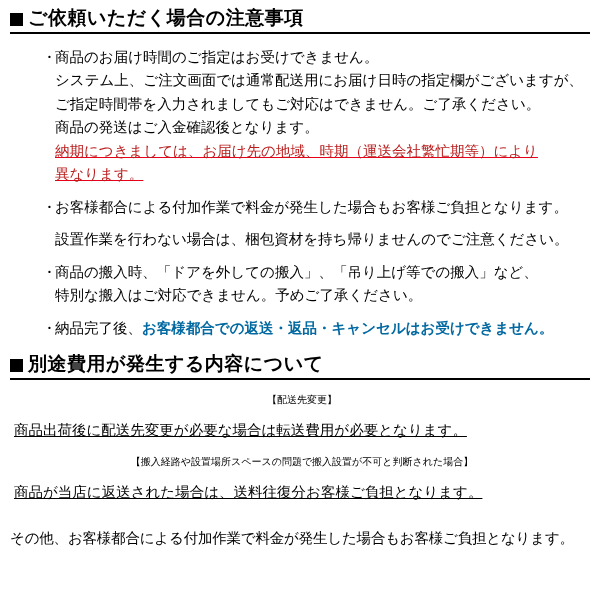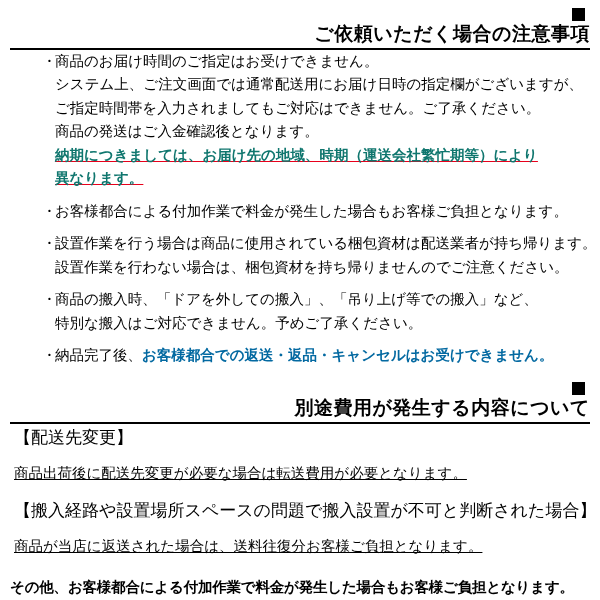--- a/index.html
+++ b/index.html
@@ -24,21 +24,21 @@
 
   
   .section-head {
     display: flex;
     align-items: flex-end;
     font-weight: bold;
     font-size: 19px;
     letter-spacing: 0.5px;
     border-bottom: 2px solid #000;
     padding-bottom: 3px;
-    flex-direction: column;
+    margin-bottom: 12px;
   }
   .sq {
     display: inline-block;
     width: 13px;
     height: 13px;
     background: #000;
     margin-right: 5px;
     margin-bottom: 3px;
     flex: none;
   }
@@ -61,49 +61,50 @@
   }
   .bul {
     display: inline-block;
     width: 13px;
   }
   .red {
     color: #0369a1;
     font-weight: bold;
   }
   .red-u {
-    color: #0f766e;
-    font-weight: bold;
+    color: #b91c1c;
+    font-weight: normal;
     text-decoration: underline;
     text-decoration-color: #e8001b;
   }
 
   .sec2 {
     margin-top: 14px;
   }
   .brace-line {
-    font-size: 17px;
+    font-size: 10px;
     line-height: 1.62;
     white-space: nowrap;
     padding-left: 4px;
+    text-align: center;
   }
   .body-line {
     font-size: 14.5px;
     line-height: 1.62;
     white-space: nowrap;
     padding-left: 4px;
     text-decoration: underline;
   }
   .gap {
     height: 11px;
   }
   .final {
-    margin-top: 18px;
+    margin-top: 24px;
     font-size: 14.5px;
-    font-weight: bold;
+    font-weight: normal;
     line-height: 1.5;
     white-space: nowrap;
     letter-spacing: -0.2px;
   }
 </style>
 </head>
 <body>
 
 <div class="page">
 
@@ -119,21 +120,20 @@
     <div class="line ind">商品の発送はご入金確認後となります。</div>
     <div class="line ind red-u">納期につきましては、お届け先の地域、時期（運送会社繁忙期等）により</div>
     <div class="line ind red-u">異なります。</div>
   </div>
 
   <div class="blk">
     <div class="line"><span class="bul">・</span><span>お客様都合による付加作業で料金が発生した場合もお客様ご負担となります。</span></div>
   </div>
 
   <div class="blk">
-    <div class="line"><span class="bul">・</span><span>設置作業を行う場合は商品に使用されている梱包資材は配送業者が持ち帰ります。</span></div>
     <div class="line ind">設置作業を行わない場合は、梱包資材を持ち帰りませんのでご注意ください。</div>
   </div>
 
   <div class="blk">
     <div class="line"><span class="bul">・</span><span>商品の搬入時、「ドアを外しての搬入」、「吊り上げ等での搬入」など、</span></div>
     <div class="line ind">特別な搬入はご対応できません。予めご了承ください。</div>
   </div>
 
   <div class="blk">
     <div class="line"><span class="bul">・</span><span>納品完了後、</span><span class="red">お客様都合での返送・返品・キャンセルはお受けできません。</span></div>

